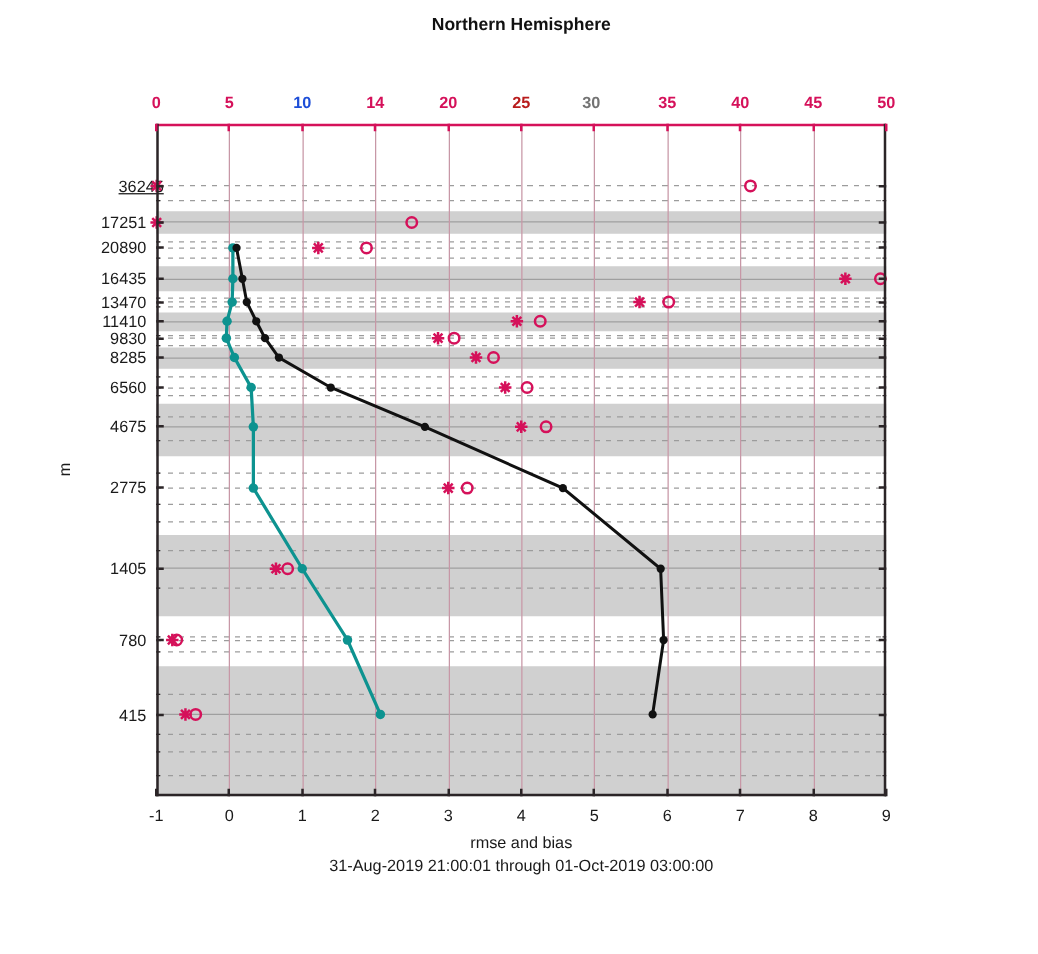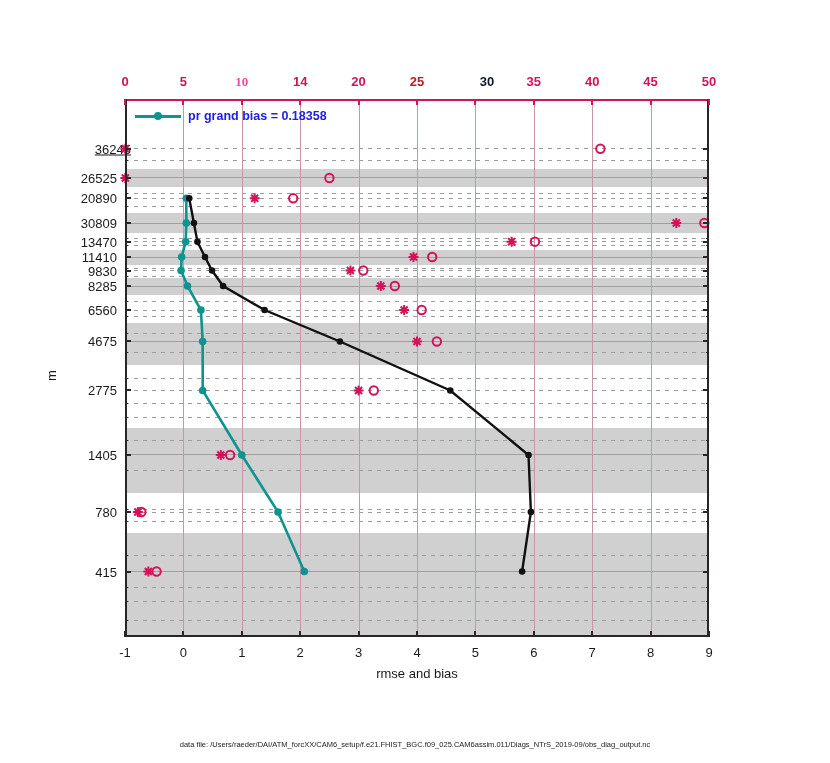--- a/index.html
+++ b/index.html
@@ -41,29 +41,30 @@
           font-size:13px;color:#1a1a1a;}
   .yaxis-title{position:absolute;left:46px;top:368px;font-size:13px;color:#1a1a1a;
           transform:rotate(-90deg);}
   .footer{position:absolute;left:0;width:830px;top:740px;text-align:center;
           font-size:7.5px;color:#222;}
 </style>
 </head>
 <body>
 
 <div class="fig">
+  <div class="title1">Northern Hemisphere</div>
 
   <div id="topTicks">
       <div class="xtoplab" style="left: 125px; top: 74px; color: rgb(213, 17, 90);">0</div>
       <div class="xtoplab" style="left: 183.4px; top: 74px; color: rgb(213, 17, 90);">5</div>
-      <div class="xtoplab" style="left: 241.8px; top: 74px; color: #ec4899; font-family: Liberation Serif, serif;">10</div>
+      <div class="xtoplab" style="left: 241.8px; top: 74px; color: #1d4ed8;">10</div>
       <div class="xtoplab" style="left: 300.2px; top: 74px; color: rgb(213, 17, 90);">14</div>
       <div class="xtoplab" style="left: 358.6px; top: 74px; color: rgb(213, 17, 90);">20</div>
       <div class="xtoplab" style="left: 417px; top: 74px; color: #b91c1c;">25</div>
-      <div class="xtoplab" style="left: 487px; top: 74px; color: #0f172a;">30</div>
+      <div class="xtoplab" style="left: 473px; top: 74px; color: #737373;">30</div>
       <div class="xtoplab" style="left: 533.8px; top: 74px; color: rgb(213, 17, 90);">35</div>
       <div class="xtoplab" style="left: 592.2px; top: 74px; color: rgb(213, 17, 90);">40</div>
       <div class="xtoplab" style="left: 650.6px; top: 74px; color: rgb(213, 17, 90);">45</div>
       <div class="xtoplab" style="left: 709px; top: 74px; color: rgb(213, 17, 90);">50</div>
     </div>
 
   <div class="plot" id="plot">
     <div id="bands">
         <div class="band" style="top: 13.01%; height: 3.35%;"></div>
         <div class="band" style="top: 21.19%; height: 3.72%;"></div>
@@ -172,26 +173,20 @@
         <path d="M228.60000000000002 291.48839999999996L238.60000000000002 291.48839999999996M233.60000000000002 286.48839999999996L233.60000000000002 296.48839999999996M230.0645 287.95289999999994L237.13550000000004 295.02389999999997M237.13550000000004 287.95289999999994L230.0645 295.02389999999997" stroke="#d5115a" stroke-width="2" fill="none"></path>
         <circle cx="248.784" cy="291.48839999999996" r="4.2" stroke="#d5115a" stroke-width="2" fill="none"></circle>
         <path d="M90.77599999999998 355.9946L100.77599999999998 355.9946M95.77599999999998 350.9946L95.77599999999998 360.9946M92.24049999999998 352.4591L99.31149999999998 359.5301M99.31149999999998 352.4591L92.24049999999998 359.5301" stroke="#d5115a" stroke-width="2" fill="none"></path>
         <circle cx="105.11999999999999" cy="355.9946" r="4.2" stroke="#d5115a" stroke-width="2" fill="none"></circle>
         <path d="M7.848000000000001 413.0226L17.848 413.0226M12.848 408.0226L12.848 418.0226M9.3125 409.4871L16.3835 416.5581M16.3835 409.4871L9.3125 416.5581" stroke="#d5115a" stroke-width="2" fill="none"></path>
         <circle cx="16.351999999999997" cy="413.0226" r="4.2" stroke="#d5115a" stroke-width="2" fill="none"></circle>
         <path d="M18.36 472.5254L28.36 472.5254M23.36 467.5254L23.36 477.5254M19.8245 468.9899L26.8955 476.0609M26.8955 468.9899L19.8245 476.0609" stroke="#d5115a" stroke-width="2" fill="none"></path>
         <circle cx="31.536000000000005" cy="472.5254" r="4.2" stroke="#d5115a" stroke-width="2" fill="none"></circle>
       </svg>
     <div class="legend">
-      <div class="legrow">
-        <div class="legline" id="legline1" style="background: rgb(13, 147, 144);">
-          <div class="legdot" id="legdot1" style="background: rgb(13, 147, 144);"></div>
-        </div>
-        <div class="legtext">pr grand bias = 0.18358</div>
-      </div>
     </div>
     <div id="ticks">
         <div class="tickB" style="left: calc(0% - 1px);"></div>
         <div class="tickT" style="left: calc(0% - 1px);"></div>
         <div class="tickB" style="left: calc(10% - 1px);"></div>
         <div class="tickT" style="left: calc(10% - 1px);"></div>
         <div class="tickB" style="left: calc(20% - 1px);"></div>
         <div class="tickT" style="left: calc(20% - 1px);"></div>
         <div class="tickB" style="left: calc(30% - 1px);"></div>
         <div class="tickT" style="left: calc(30% - 1px);"></div>
@@ -283,23 +278,23 @@
         <div class="tickRm" style="top: calc(97.02% - 0.5px);"></div>
       </div>
     <div class="spine" style="left:0;top:0;width:100%;height:2px;background:#d5115a;"></div>
     <div class="spine" style="left:0;bottom:0;width:100%;height:2px;"></div>
     <div class="spine" style="left:0;top:0;width:2px;height:100%;"></div>
     <div class="spine" style="right:0;top:0;width:2px;height:100%;"></div>
   </div>
 
   <div id="leftLabels">
       <div class="ylab" style="left: 71px; top: 148.711px; text-decoration: underline;">36245</div>
-      <div class="ylab" style="left: 57px; top: 177.978px;">26525</div>
+      <div class="ylab" style="left: 57px; top: 177.978px;">17251</div>
       <div class="ylab" style="left: 57px; top: 198px;">20890</div>
-      <div class="ylab" style="left: 57px; top: 223.009px;">30809</div>
+      <div class="ylab" style="left: 57px; top: 223.009px;">16435</div>
       <div class="ylab" style="left: 57px; top: 241.678px;">13470</div>
       <div class="ylab" style="left: 57px; top: 257.011px;">11410</div>
       <div class="ylab" style="left: 57px; top: 270.514px;">9830</div>
       <div class="ylab" style="left: 57px; top: 286.009px;">8285</div>
       <div class="ylab" style="left: 57px; top: 310.004px;">6560</div>
       <div class="ylab" style="left: 57px; top: 341.477px;">4675</div>
       <div class="ylab" style="left: 57px; top: 390.488px;">2775</div>
       <div class="ylab" style="left: 57px; top: 454.995px;">1405</div>
       <div class="ylab" style="left: 57px; top: 512.023px;">780</div>
       <div class="ylab" style="left: 57px; top: 571.525px;">415</div>
@@ -313,14 +308,14 @@
       <div class="xlab" style="left: 417px; top: 645px;">4</div>
       <div class="xlab" style="left: 475.4px; top: 645px;">5</div>
       <div class="xlab" style="left: 533.8px; top: 645px;">6</div>
       <div class="xlab" style="left: 592.2px; top: 645px;">7</div>
       <div class="xlab" style="left: 650.6px; top: 645px;">8</div>
       <div class="xlab" style="left: 709px; top: 645px;">9</div>
     </div>
 
   <div class="yaxis-title">m</div>
   <div class="xaxis-title">rmse and bias</div>
-  <div class="footer">data file: /Users/raeder/DAI/ATM_forcXX/CAM6_setup/f.e21.FHIST_BGC.f09_025.CAM6assim.011/Diags_NTrS_2019-09/obs_diag_output.nc</div>
+  <div class="subtitle">31-Aug-2019 21:00:01 through 01-Oct-2019 03:00:00</div>
 </div>
 
 </body></html>

